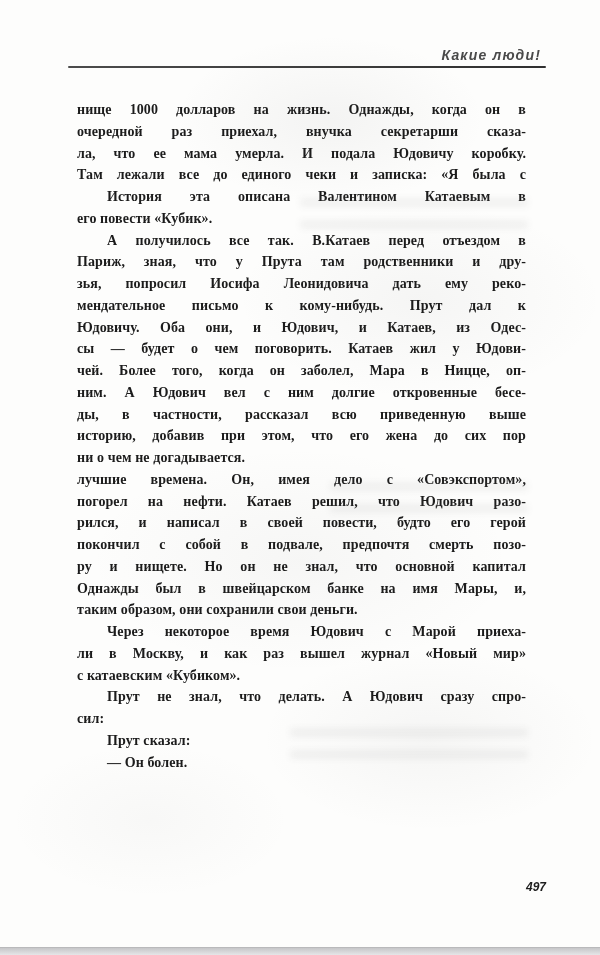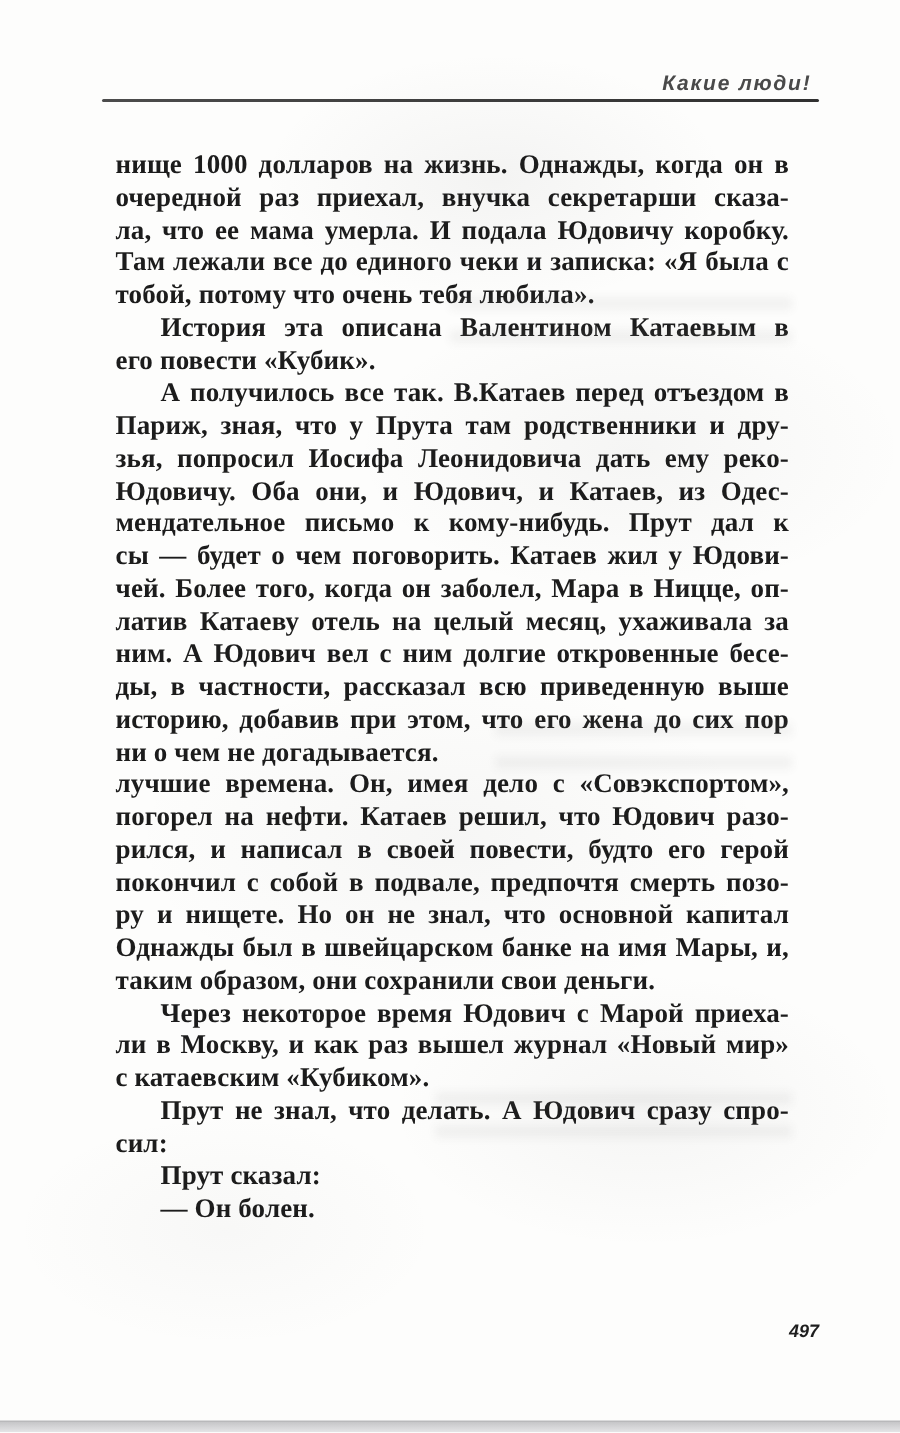--- a/index.html
+++ b/index.html
@@ -48,21 +48,21 @@
     height: 2px;
     background: linear-gradient(to right, #4c4c4c, #303030);
     border-radius: 1px;
   }
   .body-text {
     position: absolute;
     top: 99px;
     left: 77px;
     width: 449px;
     color: #1c1c1c;
-    font-size: 18px;
+    font-size: 14px;
     font-weight: 700;
     letter-spacing: 0.1px;
   }
   .line {
     line-height: 21.75px;
     height: 21.75px;
     white-space: nowrap;
     text-align: justify;
     text-align-last: justify;
     text-justify: inter-word;
@@ -114,31 +114,29 @@
 
   <span class="running-head">Какие люди!</span>
 
   <div class="header-rule"></div>
 
   <div class="body-text" id="body-text">
       <div class="line">нище 1000 долларов на жизнь. Однажды, когда он в</div>
       <div class="line">очередной раз приехал, внучка секретарши сказа-</div>
       <div class="line">ла, что ее мама умерла. И подала Юдовичу коробку.</div>
       <div class="line">Там лежали все до единого чеки и записка: «Я была с</div>
-      <div class="line last">тобой, потому что очень тебя любила».</div>
       <div class="line indent">История эта описана Валентином Катаевым в</div>
       <div class="line last">его повести «Кубик».</div>
       <div class="line indent">А получилось все так. В.Катаев перед отъездом в</div>
       <div class="line">Париж, зная, что у Прута там родственники и дру-</div>
       <div class="line">зья, попросил Иосифа Леонидовича дать ему реко-</div>
+      <div class="line">мендательное письмо к кому-нибудь. Прут дал к</div>
       <div class="line">Юдовичу. Оба они, и Юдович, и Катаев, из Одес-</div>
-      <div class="line">мендательное письмо к кому-нибудь. Прут дал к</div>
       <div class="line">сы — будет о чем поговорить. Катаев жил у Юдови-</div>
       <div class="line">чей. Более того, когда он заболел, Мара в Ницце, оп-</div>
-      <div class="line">латив Катаеву отель на целый месяц, ухаживала за</div>
       <div class="line">ним. А Юдович вел с ним долгие откровенные бесе-</div>
       <div class="line">ды, в частности, рассказал всю приведенную выше</div>
       <div class="line">историю, добавив при этом, что его жена до сих пор</div>
       <div class="line last">ни о чем не догадывается.</div>
       <div class="line">лучшие времена. Он, имея дело с «Совэкспортом»,</div>
       <div class="line">погорел на нефти. Катаев решил, что Юдович разо-</div>
       <div class="line">рился, и написал в своей повести, будто его герой</div>
       <div class="line">покончил с собой в подвале, предпочтя смерть позо-</div>
       <div class="line">ру и нищете. Но он не знал, что основной капитал</div>
       <div class="line">Однажды был в швейцарском банке на имя Мары, и,</div>

